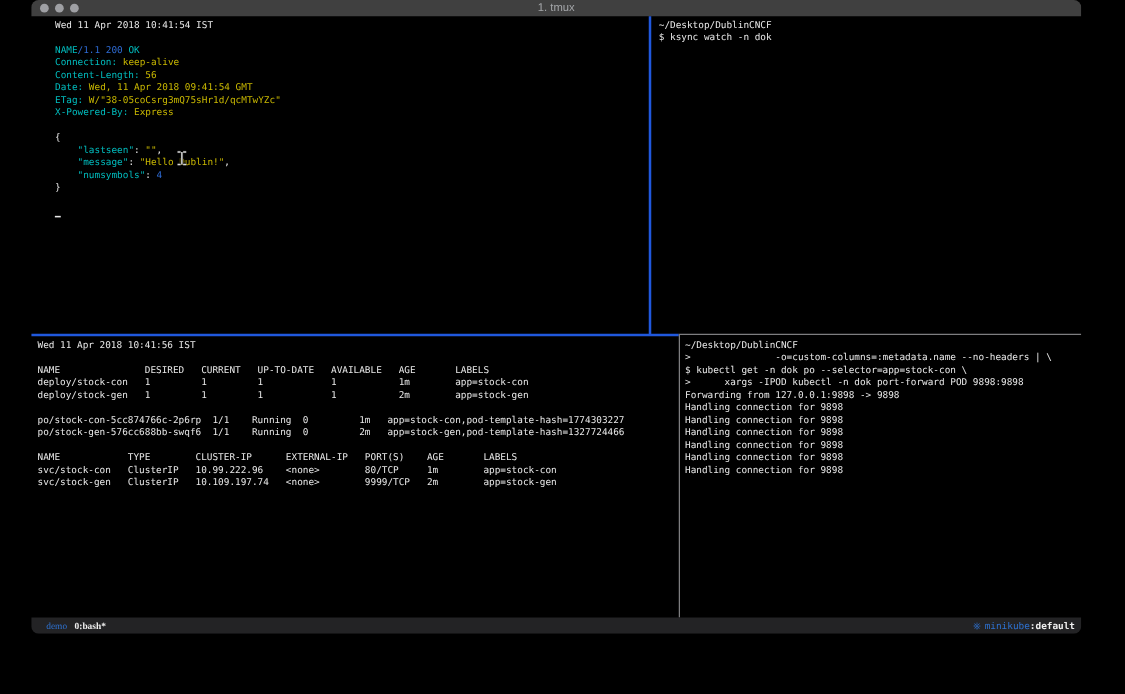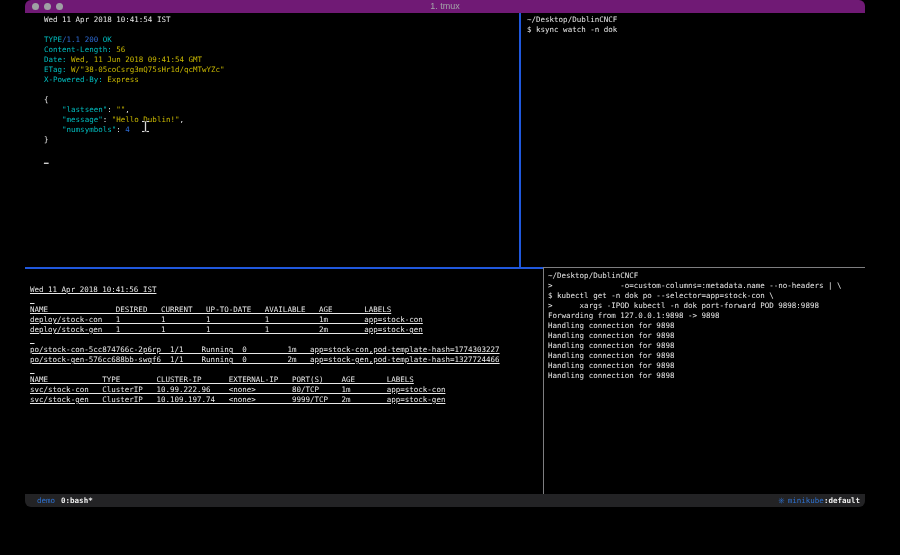--- a/index.html
+++ b/index.html
@@ -1,43 +1,43 @@
 <!DOCTYPE html>
 <html><head>
 <meta charset="utf-8">
 <style>
   html,body{margin:0;padding:0;background:#000;}
   .screen{position:relative;width:900px;height:555px;background:#000;overflow:hidden;
           font-family:"DejaVu Sans Mono",monospace;}
   .window{position:absolute;left:25px;top:0;width:840px;height:507px;background:#000;
           border-radius:6px;overflow:hidden;}
   
-  .titlebar{position:absolute;left:0;top:0;width:100%;height:13px;background:#701a75;
+  .titlebar{position:absolute;left:0;top:0;width:100%;height:13px;background:#404040;
             display:flex;align-items:flex-end;}
   .lights{position:absolute;left:7px;top:0;height:13px;display:flex;align-items:center;gap:5px;}
   .light{width:7px;height:7px;border-radius:50%;background:#9fa0a4;}
   .win-title{width:100%;text-align:center;font-family:"Liberation Sans",sans-serif;
              font-size:9px;color:#a4a6a9;line-height:13px;}
   
   .pane{position:absolute;overflow:hidden;font-size:7.5px;color:#e8e8e8;}
   .pane-tl{left:14px;top:13px;width:494px;height:254px;padding:2px 0 0 5px;}
   .pane-tr{left:497px;top:13px;width:343px;height:254px;padding:2px 0 0 5px;}
-  .pane-bl{left:0;top:269px;width:518px;height:225px;padding:16px 0 0 5px;text-decoration:underline;}
+  .pane-bl{left:0;top:269px;width:518px;height:225px;padding:2px 0 0 5px;}
   .pane-br{left:520px;top:269px;width:320px;height:225px;padding:2px 0 0 3px;}
   .tl{white-space:pre;height:10px;line-height:10px;}
   .c-fg{color:#e8e8e8;} .c-cyan{color:#00bdbf;} .c-yel{color:#c9b800;} .c-blu{color:#2e6bd4;}
   
   .div-v-active{position:absolute;left:494px;top:13px;width:2px;height:255px;background:#2058dd;}
   .div-h-active{position:absolute;left:0;top:267px;width:518px;height:2px;background:#2058dd;}
   .div-h-idle{position:absolute;left:518px;top:267px;width:322px;height:1px;background:#7e7e80;}
   .div-v-idle{position:absolute;left:518px;top:268px;width:1px;height:226px;background:#7e7e80;}
   
   .statusbar{position:absolute;left:0;top:494px;width:100%;height:13px;background:#232325;
              display:flex;align-items:center;font-size:7.5px;}
-  .sb-left{display:flex;align-items:flex-start;padding-left:12px;gap:6px;}
+  .sb-left{display:flex;align-items:flex-start;padding-left:12px;gap:6px;font-family:Liberation Serif, serif;}
   .sb-right{margin-left:auto;display:flex;align-items:center;padding-right:5px;gap:3px;}
   .s-blue{color:#2e72d2;}
   .s-white{color:#efefef;font-weight:bold;}
   .kicon{font-family:"DejaVu Sans",sans-serif;font-size:8px;line-height:10px;}
   
   .mouse{position:absolute;left:116px;top:120px;width:9px;height:13px;pointer-events:none;}
 </style>
 </head>
 <body>
 
@@ -49,23 +49,24 @@
         <span class="light"></span>
         <span class="light"></span>
         <span class="light"></span>
       </div>
       <div class="win-title">1. tmux</div>
     </div>
 
     <div class="pane pane-tl">
         <div class="tl"><span class="c-fg">Wed 11 Apr 2018 10:41:54 IST</span></div>
         <div class="tl">&nbsp;</div>
-        <div class="tl"><span class="c-cyan">TYPE</span><span class="c-blu">/1.1 200 </span><span class="c-cyan">OK</span></div>
+        <div class="tl"><span class="c-cyan">NAME</span><span class="c-blu">/1.1 200 </span><span class="c-cyan">OK</span></div>
+        <div class="tl"><span class="c-cyan">Connection:</span><span class="c-yel"> keep-alive</span></div>
         <div class="tl"><span class="c-cyan">Content-Length:</span><span class="c-yel"> 56</span></div>
-        <div class="tl"><span class="c-cyan">Date:</span><span class="c-yel"> Wed, 11 Jun 2018 09:41:54 GMT</span></div>
+        <div class="tl"><span class="c-cyan">Date:</span><span class="c-yel"> Wed, 11 Apr 2018 09:41:54 GMT</span></div>
         <div class="tl"><span class="c-cyan">ETag:</span><span class="c-yel"> W/"38-05coCsrg3mQ75sHr1d/qcMTwYZc"</span></div>
         <div class="tl"><span class="c-cyan">X-Powered-By:</span><span class="c-yel"> Express</span></div>
         <div class="tl">&nbsp;</div>
         <div class="tl"><span class="c-fg">{</span></div>
         <div class="tl"><span class="c-fg">    </span><span class="c-cyan">"lastseen"</span><span class="c-fg">: </span><span class="c-yel">""</span><span class="c-fg">,</span></div>
         <div class="tl"><span class="c-fg">    </span><span class="c-cyan">"message"</span><span class="c-fg">: </span><span class="c-yel">"Hello Dublin!"</span><span class="c-fg">,</span></div>
         <div class="tl"><span class="c-fg">    </span><span class="c-cyan">"numsymbols"</span><span class="c-fg">: </span><span class="c-blu">4</span></div>
         <div class="tl"><span class="c-fg">}</span></div>
         <div class="tl">&nbsp;</div>
         <div class="tl"><span class="c-fg">▁</span></div>

